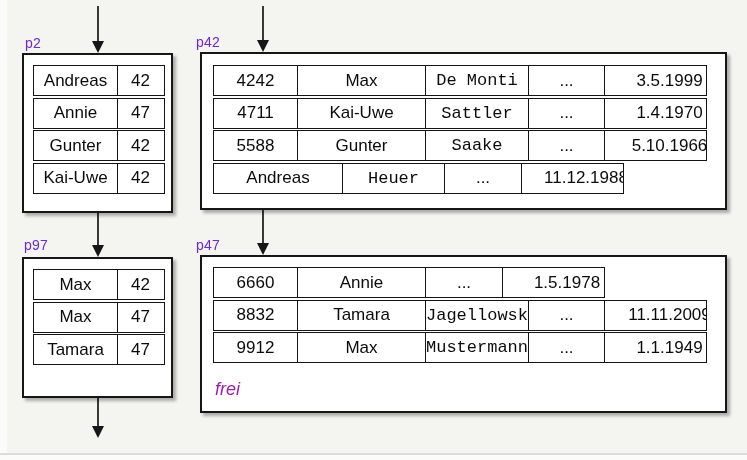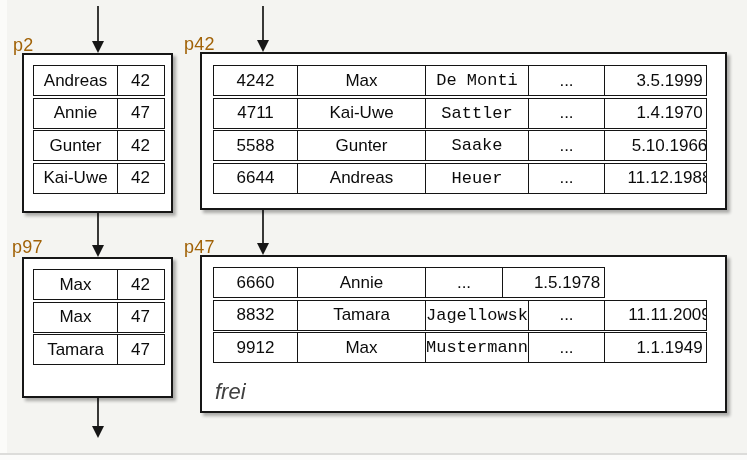--- a/index.html
+++ b/index.html
@@ -33,25 +33,26 @@
   .arrows polygon{fill:#161616;}
   .pagebox{
     position:absolute;
     background:#ffffff;
     border:2.5px solid #161616;
     box-shadow:3px 3px 3px rgba(0,0,0,0.30);
     box-sizing:border-box;
   }
   .plabel{
     position:absolute;
-    font-size:18px;
+    font-size:14px;
     font-weight:500;
-    color:#a16207;
+    color:#6d28d9;
     letter-spacing:0.2px;
     line-height:1;
+    margin-left:12px;
   }
   .ptable{
     position:absolute;
   }
   .prow{display:flex;}
   .prow + .prow{margin-top:1.5px;}
   .cell{
     box-sizing:border-box;
     border:1.5px solid #141414;
     background:#fff;
@@ -70,23 +71,23 @@
   .c-val{width:48px;}
   
   .c-id{width:85px;}
   .c-first{width:130px;}
   .c-last{width:104px;font-family:Liberation Mono, monospace;}
   .c-dots{width:78px;}
   .c-date{width:103px;padding-left:28px;}
   .free-label{
     position:absolute;
     left:13px;top:122px;
-    font-size:22px;
+    font-size:18px;
     font-style:italic;
-    color:#404040;
+    color:#a21caf;
     text-align:center;
   }
 </style>
 </head>
 <body>
 
 <div class="canvas">
 
   <div class="left-strip"></div>
 
@@ -153,21 +154,20 @@
         <div class="cell c-date">1.4.1970</div>
       </div>
       <div class="prow">
         <div class="cell c-id">5588</div>
         <div class="cell c-first">Gunter</div>
         <div class="cell c-last">Saake</div>
         <div class="cell c-dots">...</div>
         <div class="cell c-date">5.10.1966</div>
       </div>
       <div class="prow">
-        <div class="cell c-id">6644</div>
         <div class="cell c-first">Andreas</div>
         <div class="cell c-last">Heuer</div>
         <div class="cell c-dots">...</div>
         <div class="cell c-date">11.12.1988</div>
       </div>
     </div>
   </div>
 
   <div class="plabel" style="left:12px;top:238px">p97</div>
   <div class="pagebox" style="left:22px;top:257px;width:151px;height:141px">

